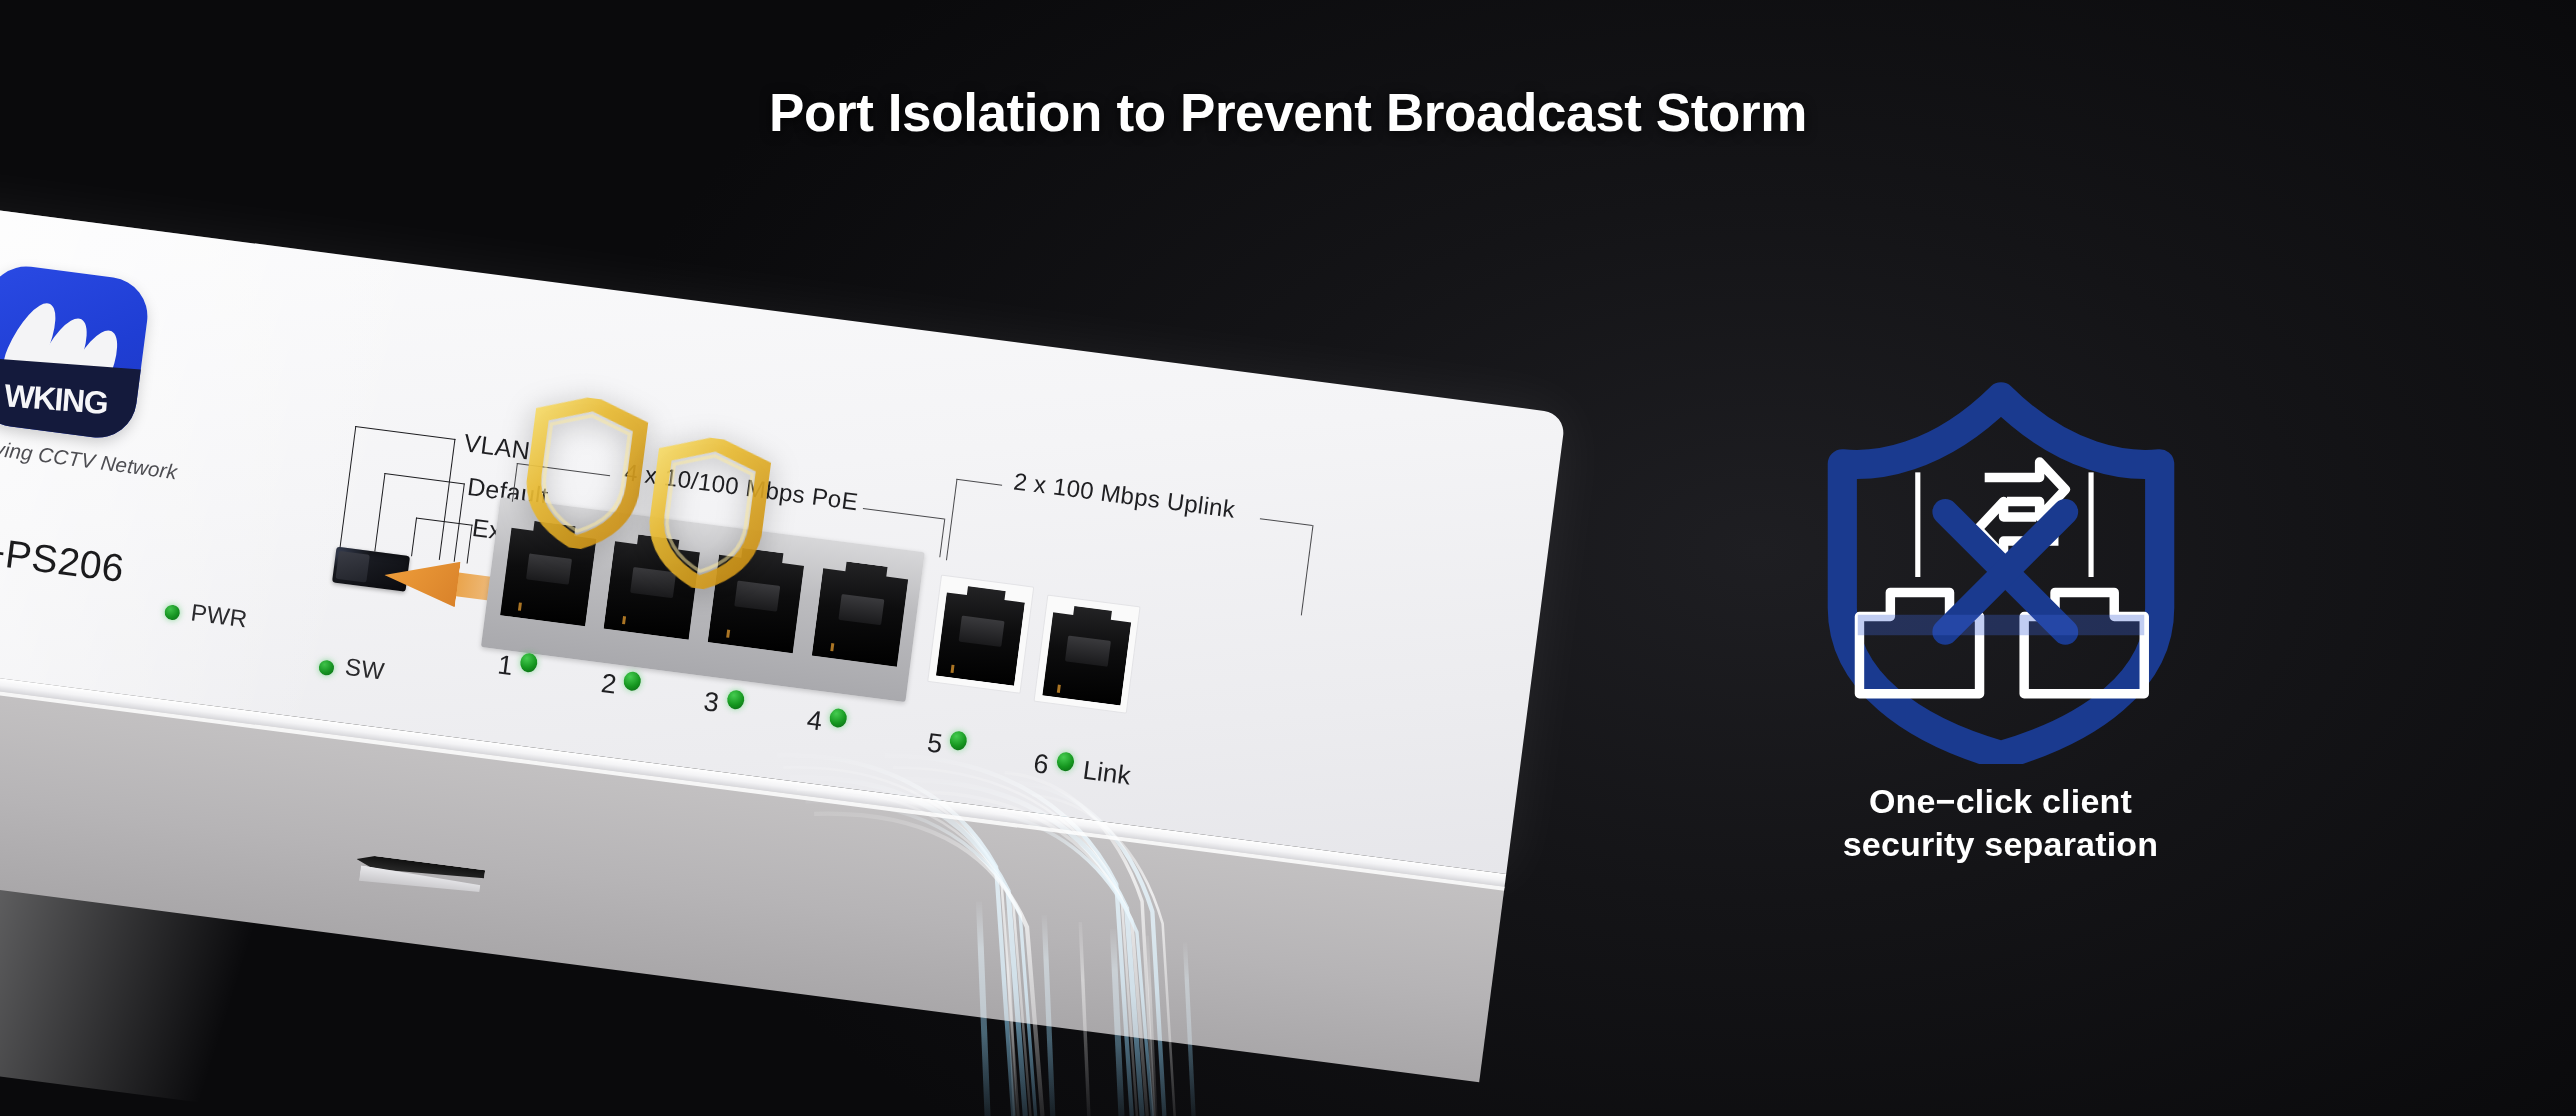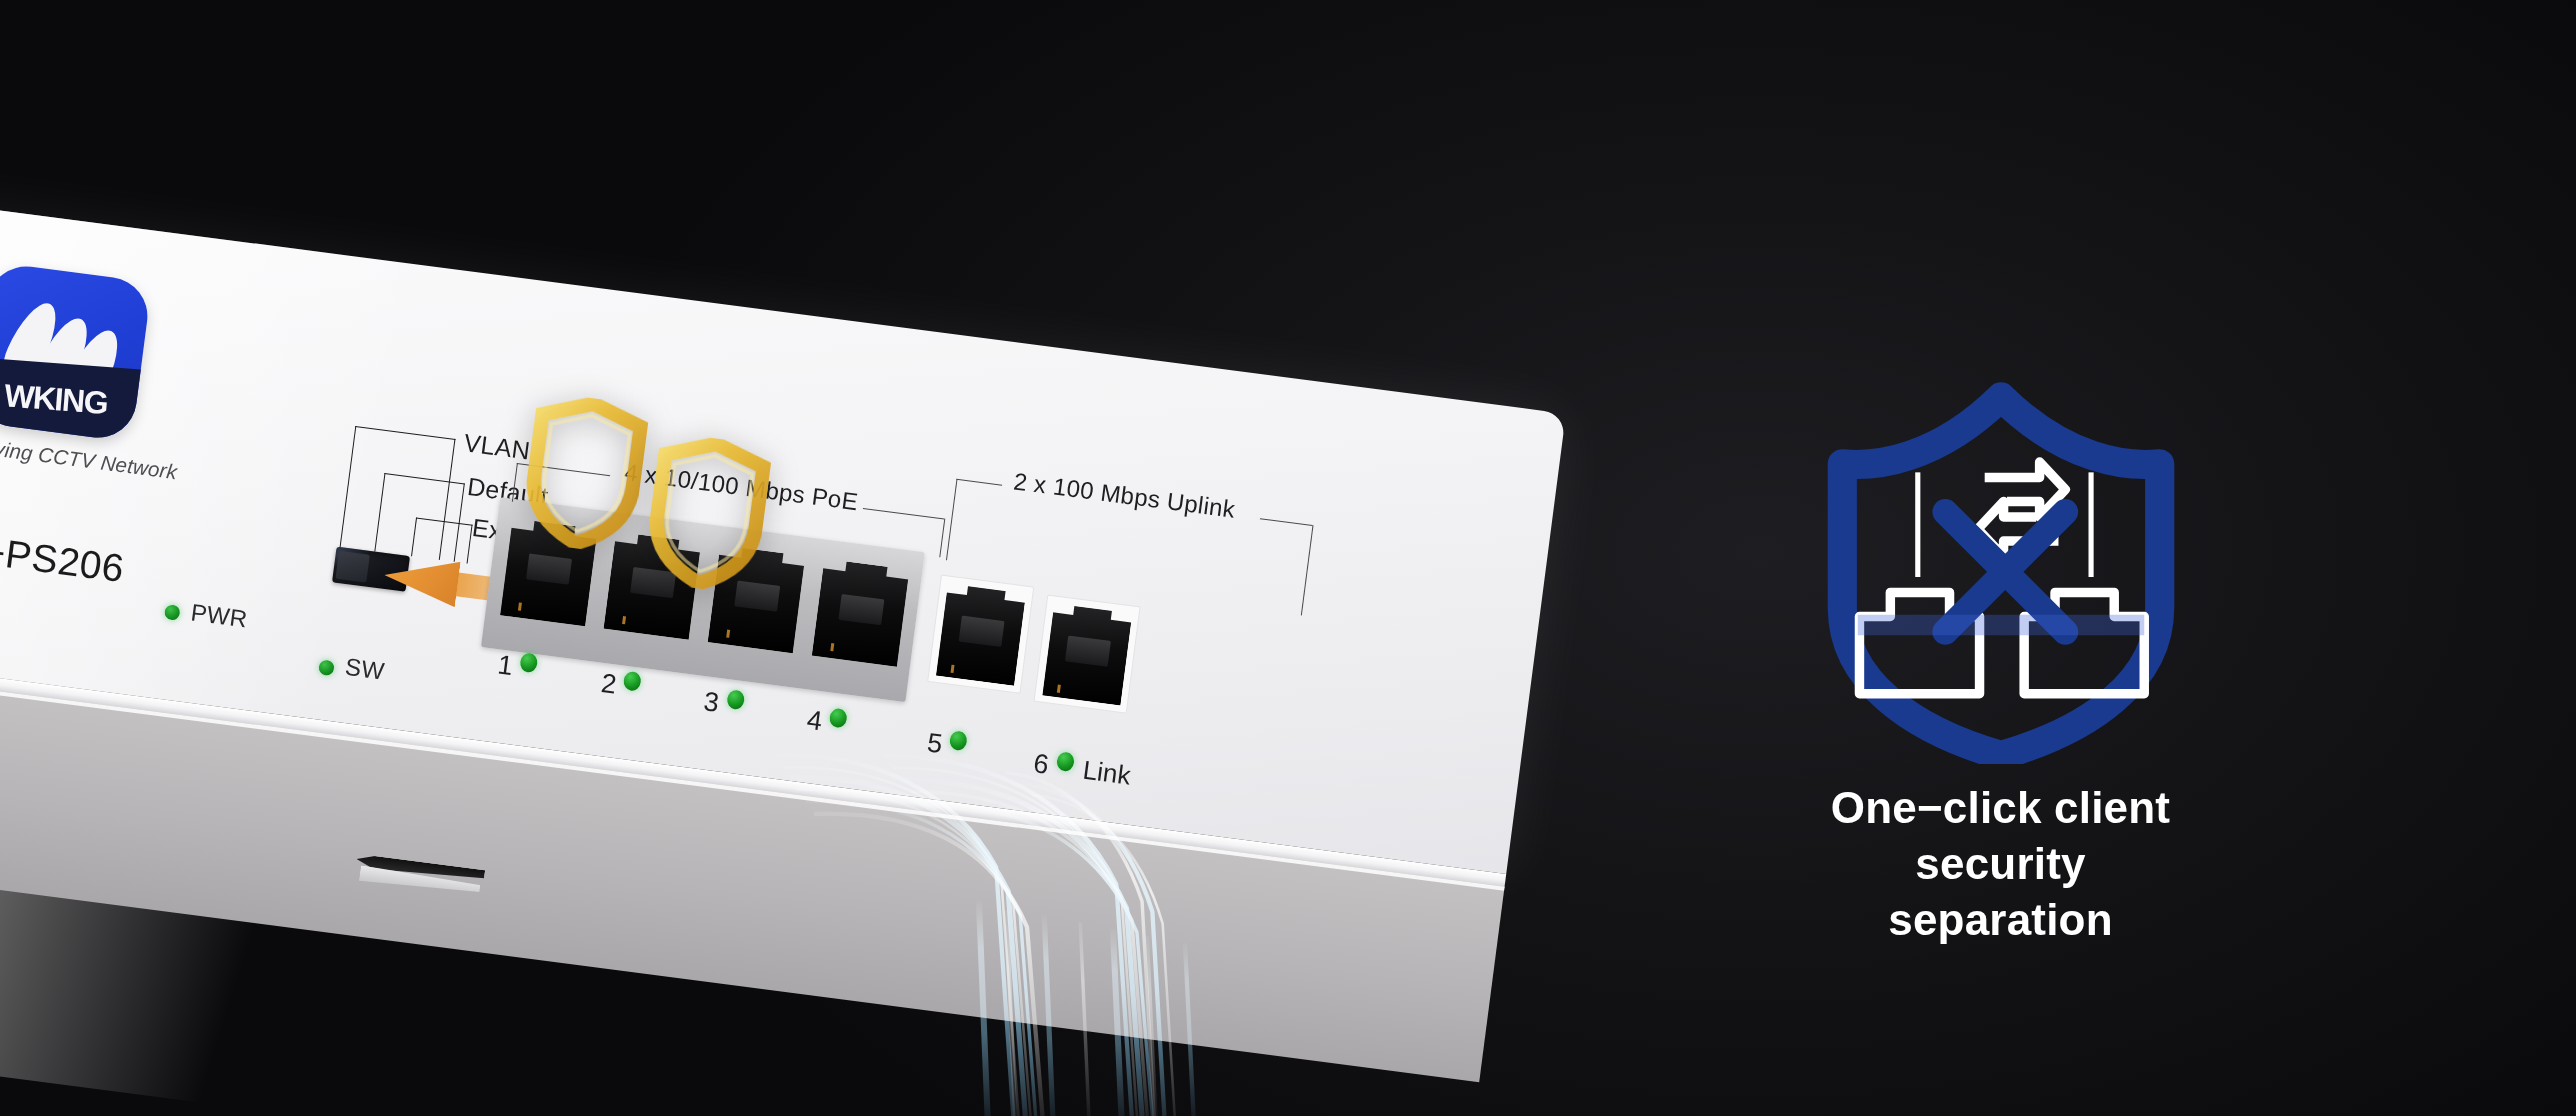--- a/index.html
+++ b/index.html
@@ -16,21 +16,21 @@
   
   .hd { position:absolute; left:0; width:2576px; text-align:center; color:#fff; }
   #title { top:82px; font-size:53px; font-weight:700; letter-spacing:-0.4px;
            text-shadow:0 1.7px 12px rgba(0,0,0,.8); }
   #subtitle { top:189px; font-size:27.5px; font-weight:400; color:#f2f2f4;
               letter-spacing:0.2px; }
 
   
   #feature { position:absolute; left:1803px; top:378px; width:395px; text-align:center; }
   #shield-wrap { width:386px; height:386px; position:relative; margin:0 auto; }
-  #feature-caption { margin-top:15.5px; font-size:44px; font-weight:700; color:#fff;
+  #feature-caption { margin-top:15.5px; font-size:34px; font-weight:700; color:#fff;
                      line-height:1.28; letter-spacing:0.2px; }
 
   
   #device-rot { position:absolute; left:-103px; top:197px; width:1743px; height:859px;
                 transform:rotate(7.4deg); transform-origin:0 0; }
 
   
   #chassis { position:absolute; left:0; top:0; width:1683px; height:464px;
              background:linear-gradient(168deg,#fbfbfc 0%,#f4f4f6 42%,#ececef 78%,#e6e6ea 100%);
              border-top-left-radius:29px; border-top-right-radius:22px;
@@ -131,20 +131,21 @@
 
   
   #streams { position:absolute; left:0; top:0; width:2576px; height:1116px;
              pointer-events:none; mix-blend-mode:screen; }
 </style>
 </head>
 <body>
 
 <div id="stage">
 
+  <div class="hd" id="title">Port Isolation to Prevent Broadcast Storm</div>
 
   <div id="device-rot">
 
     <div id="chassis"></div>
     <div id="chassis-sheen"></div>
     <div id="bevel"></div>
     <div id="underside"></div>
     <div id="underside-edge"></div>
 
     <div class="keyhole" style="left:541px; top:592px; width:129px;">

